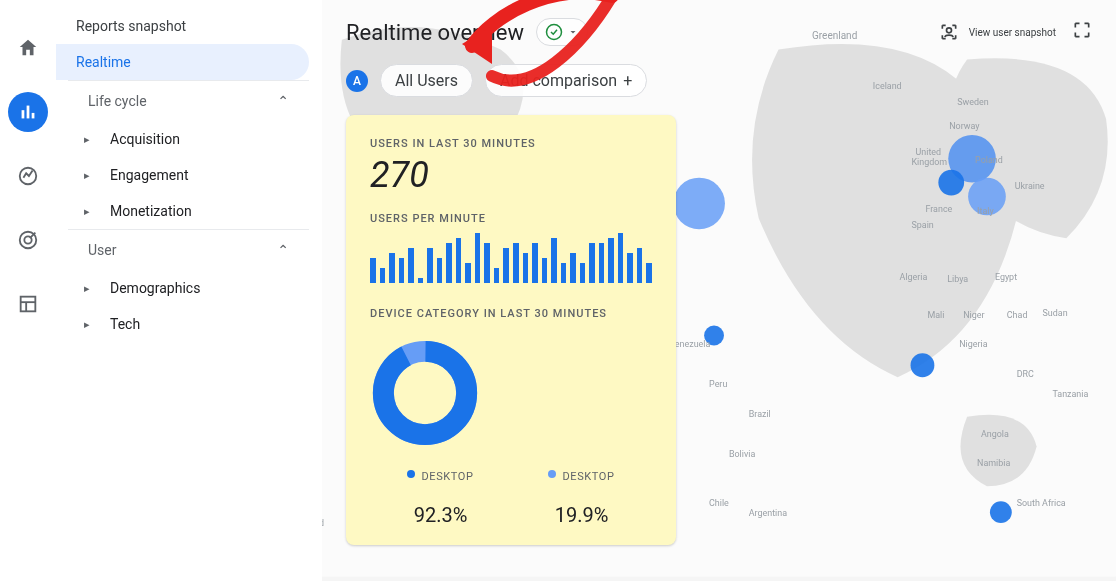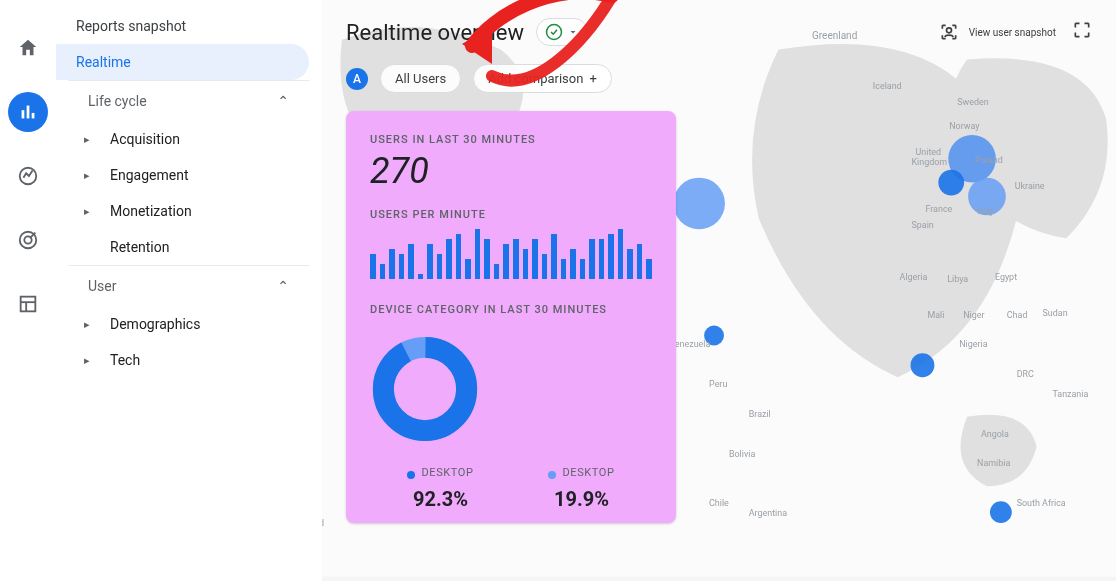--- a/index.html
+++ b/index.html
@@ -103,46 +103,46 @@
     .filters {
       position: relative;
       z-index: 2;
       display: flex; align-items: center; gap: 12px; padding: 0 24px 18px;
     }
     .filter-badge {
       width: 22px; height: 22px; border-radius: 50%; background: #1a73e8; color: #fff; font-size: 12px; font-weight: 500;
       display: flex; align-items: center; justify-content: center;
     }
     .chip {
-      border: 1px solid #dadce0; border-radius: 20px; padding: 6px 14px; font-size: 13px; background: rgba(255,255,255,0.9);
+      border: 1px solid #dadce0; border-radius: 20px; padding: 6px 14px; font-size: 16px; background: rgba(255,255,255,0.9);
       display: flex; align-items: center; gap: 6px; cursor: pointer; color: #3c4043;
     }
     .card {
       position: relative;
       z-index: 2;
       margin-left: 24px;
       width: 330px;
-      background: #f0abfc;
+      background: #fef9c3;
       border-radius: 8px;
       box-shadow: 0 1px 3px rgba(0,0,0,0.12), 0 1px 2px rgba(0,0,0,0.08);
-      padding: 22px 24px 12px;
+      padding: 22px 24px 18px;
     }
     .card-label { font-size: 11px; letter-spacing: 1px; color: #5f6368; font-weight: 500; }
     .big-number { font-size: 36px; font-weight: 400; color: #202124; margin: 4px 0 16px; font-style: italic; }
     .bar-chart { display: flex; align-items: flex-end; gap: 4px; height: 50px; margin: 8px 0 24px; }
     .bar-chart .bar { width: 6px; background: #1a73e8; }
     .pie-chart {
       margin: 18px auto 18px;
       width: 110px; height: 110px;
     }
     .device-legend { display: flex; justify-content: space-around; }
     .legend-item { text-align: center; }
-    .legend-label { font-size: 11px; color: #5f6368; letter-spacing: 0.6px; display: flex; align-items: flex-end; justify-content: center; gap: 6px; }
+    .legend-label { font-size: 11px; color: #5f6368; letter-spacing: 0.6px; display: flex; align-items: flex-start; justify-content: center; gap: 6px; }
     .legend-dot { width: 8px; height: 8px; border-radius: 50%; display: inline-block; }
-    .legend-value { font-size: 20px; color: #202124; margin-top: 8px; font-weight: 700; }
+    .legend-value { font-size: 20px; color: #202124; margin-top: 20px; font-weight: 400; }
     .annotation-arrow {
       position: absolute;
       left: 140px;
       top: -14px;
       z-index: 5;
       pointer-events: none;
     }
     .chevron { font-size: 14px; color: #5f6368; }
     .greenland-text { position: absolute; top: 30px; left: 490px; font-size: 10px; color: #9aa0a6; }
   </style>
@@ -196,24 +196,20 @@
       <span class="arrow">▸</span>
       <span>Acquisition</span>
     </div>
   <div class="side-sub-item">
       <span class="arrow">▸</span>
       <span>Engagement</span>
     </div>
   <div class="side-sub-item">
       <span class="arrow">▸</span>
       <span>Monetization</span>
-    </div>
-  <div class="side-sub-item">
-      <span class="arrow"></span>
-      <span>Retention</span>
     </div>
 
   <div class="side-section">
     <span>User</span>
     <span class="chevron">⌃</span>
   </div>
   <div class="side-sub-item">
       <span class="arrow">▸</span>
       <span>Demographics</span>
     </div>

